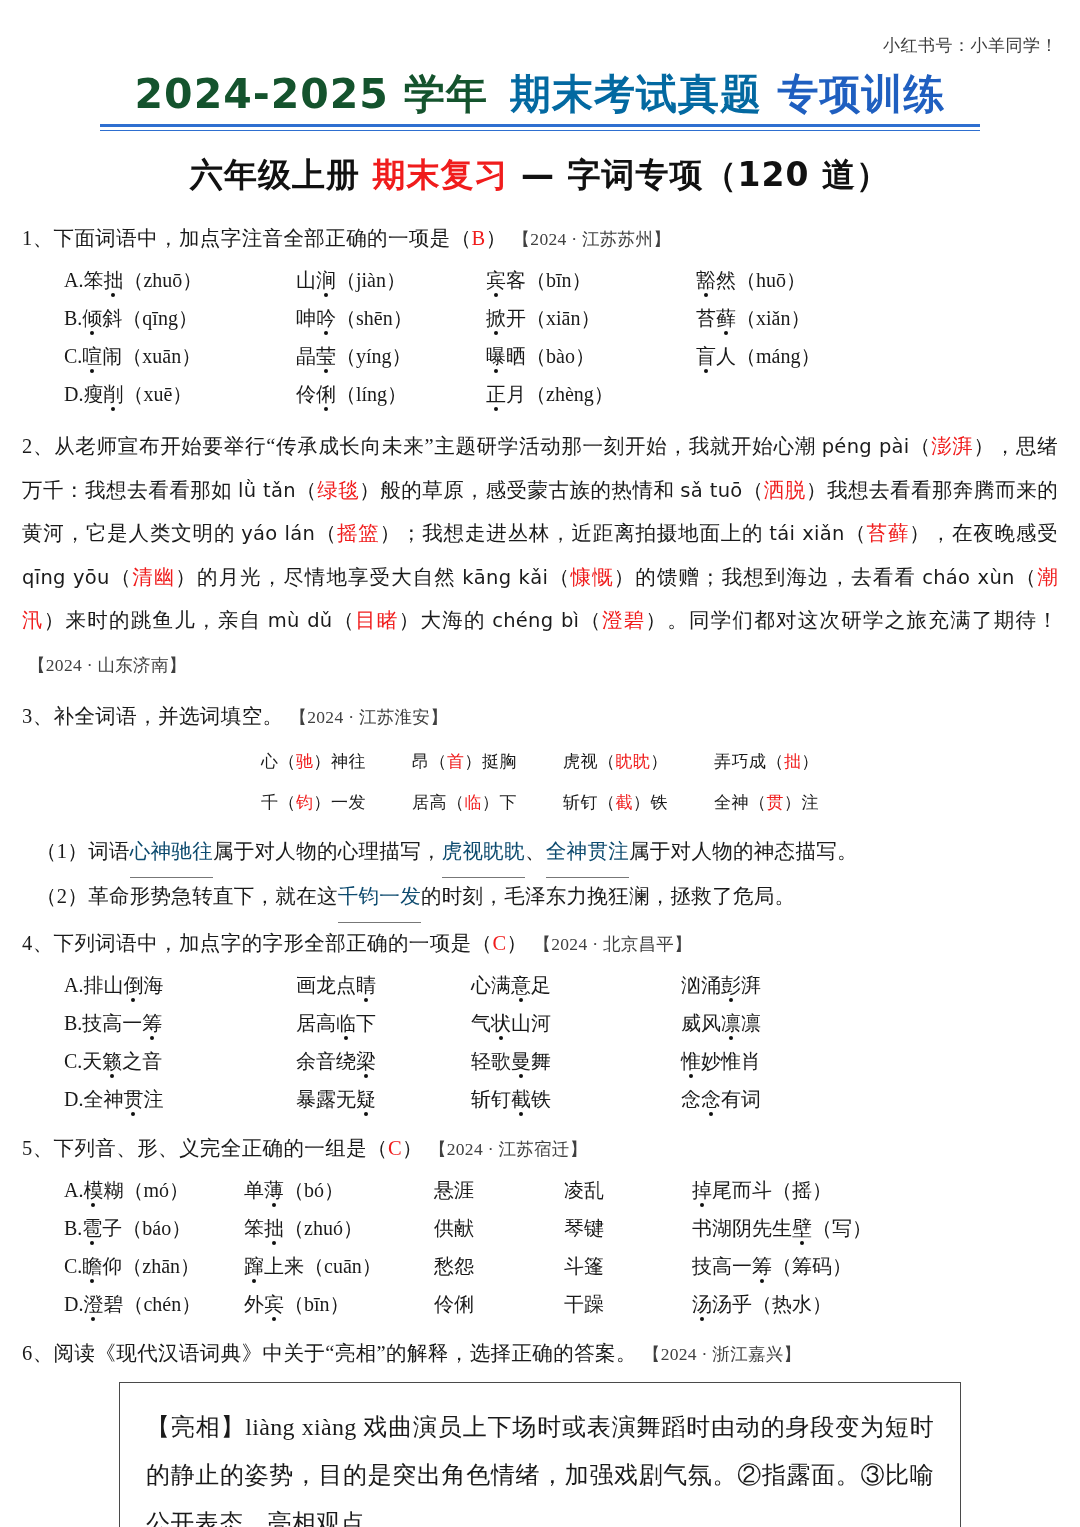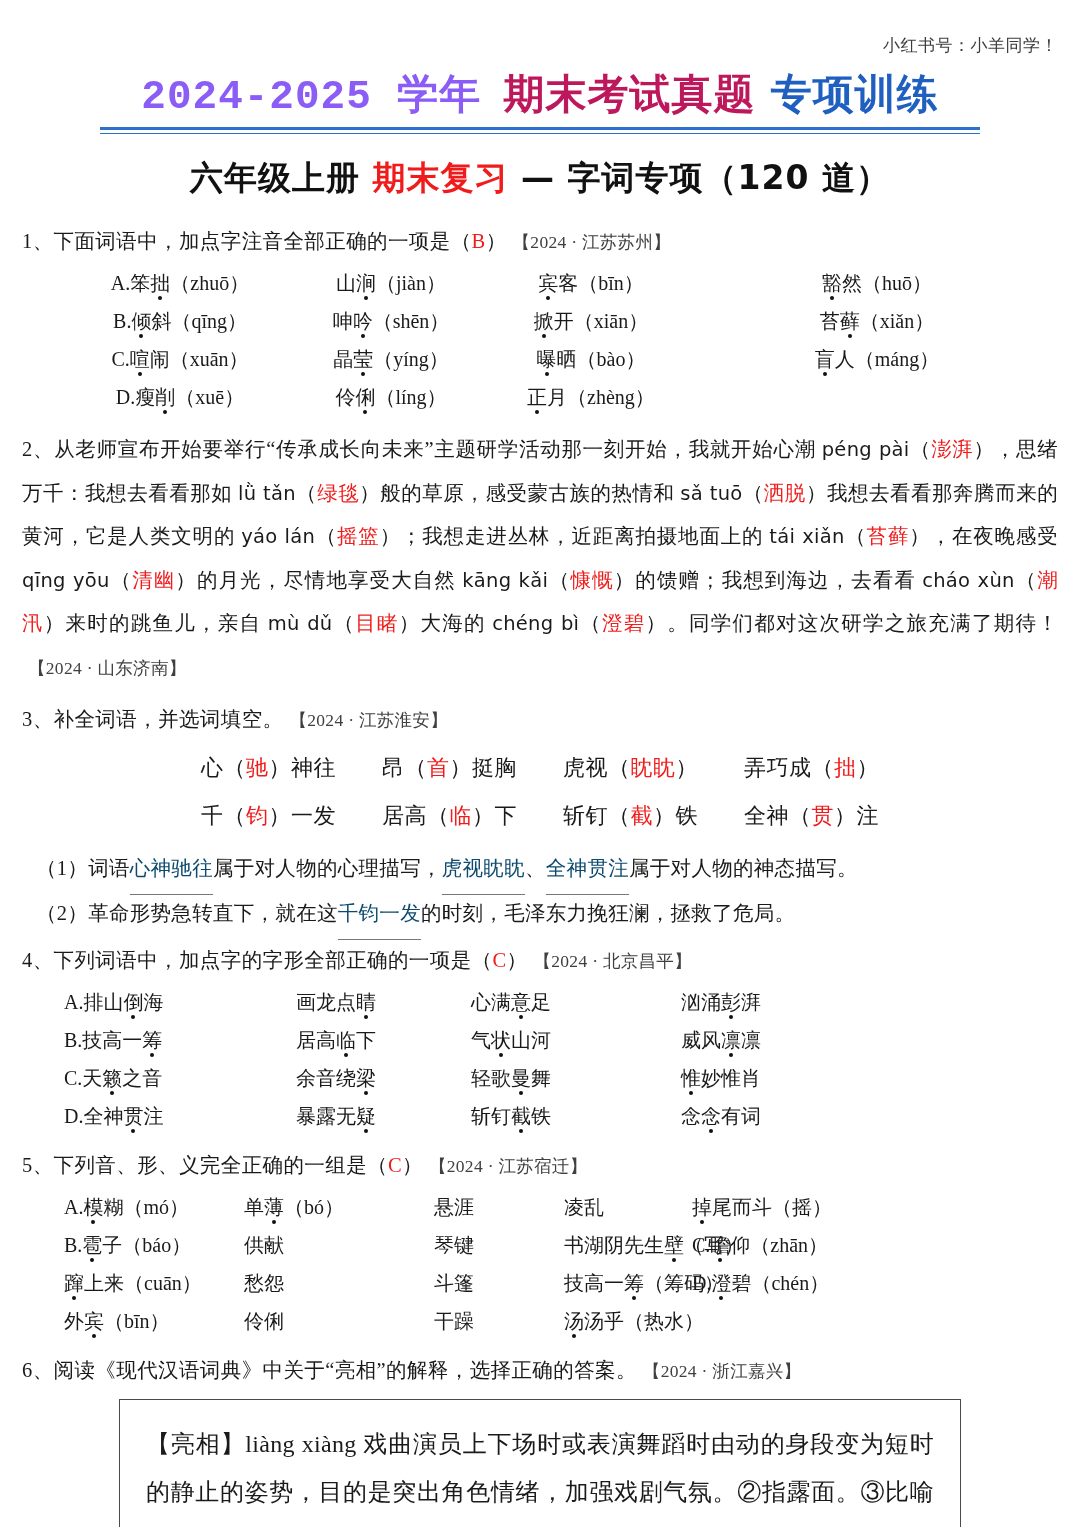--- a/index.html
+++ b/index.html
@@ -32,22 +32,22 @@
     text-align:center;
   }
   .main-title{
     font-family:"DejaVu Sans", sans-serif;
     font-weight:bold;
     font-size:41px;
     letter-spacing:1px;
     line-height:1.15;
     white-space:nowrap;
   }
-  .t-blue{color:#8b5cf6;font-family:Liberation Mono, monospace;}
-  .t-red{color:#be185d;}
+  .t-blue{color:#14532d;}
+  .t-red{color:#0369a1;}
   .t-navy{color:#1f5fc0;}
   .sp{display:inline-block;width:22px;}
   .rule{
     width:880px;
     margin:6px auto 0 auto;
     border-top:3px solid #2e6fd0;
     border-bottom:1px solid #2e6fd0;
     height:3px;
   }
   .sub-title{
@@ -81,21 +81,21 @@
     white-space:nowrap;
   }
 
   
   .opt-grid{
     display:grid;
     margin:6px 0 0 42px;
     font-size:20px;
     line-height:1.0;
   }
-  .g1{grid-template-columns:232px 190px 210px 1fr;text-align:center;}
+  .g1{grid-template-columns:232px 190px 210px 1fr;}
   .g4{grid-template-columns:232px 175px 210px 1fr;}
   .g5{grid-template-columns:180px 190px 130px 128px 1fr;}
   .opt-grid .cell{
     padding:9px 0;
     white-space:nowrap;
   }
 
   
   .dot{
     position:relative;
@@ -122,21 +122,21 @@
   }
   .py{font-family:"DejaVu Sans", sans-serif;font-size:19.5px;}
   .fill{color:#f01c1c;}
 
   
   .w-rows{margin:8px 0 0 0;}
   .w-row{
     display:flex;
     justify-content:center;
     gap:46px;
-    font-size:22px;
+    font-size:17px;
     padding:9px 0;
     letter-spacing:.5px;
   }
   .w-row .w{white-space:nowrap;}
   .sub-q{
     font-size:20.5px;
     line-height:1.6;
     margin:12px 0 0 14px;
     letter-spacing:.3px;
   }
@@ -260,20 +260,21 @@
       <div class="qline">
         <span>5、</span><span>下列音、形、义完全正确的一组是（</span><span class="ans-red">C</span><span>）</span><span class="src">【2024 · 江苏宿迁】</span>
       </div>
       <div class="opt-grid g5" id="q5grid">
           <div class="cell"><span>A.</span><span class="dot">模</span><span>糊（mó）</span></div>
           <div class="cell"><span>单</span><span class="dot">薄</span><span>（bó）</span></div>
           <div class="cell"><span>悬涯</span></div>
           <div class="cell"><span>凌乱</span></div>
           <div class="cell"><span class="dot">掉</span><span>尾而斗（摇）</span></div>
           <div class="cell"><span>B.</span><span class="dot">雹</span><span>子（báo）</span></div>
+          <div class="cell"><span>笨</span><span class="dot">拙</span><span>（zhuó）</span></div>
           <div class="cell"><span>供献</span></div>
           <div class="cell"><span>琴键</span></div>
           <div class="cell"><span>书湖阴先生</span><span class="dot">壁</span><span>（写）</span></div>
           <div class="cell"><span>C.</span><span class="dot">瞻</span><span>仰（zhān）</span></div>
           <div class="cell"><span class="dot">蹿</span><span>上来（cuān）</span></div>
           <div class="cell"><span>愁怨</span></div>
           <div class="cell"><span>斗篷</span></div>
           <div class="cell"><span>技高一</span><span class="dot">筹</span><span>（筹码）</span></div>
           <div class="cell"><span>D.</span><span class="dot">澄</span><span>碧（chén）</span></div>
           <div class="cell"><span>外</span><span class="dot">宾</span><span>（bīn）</span></div>

